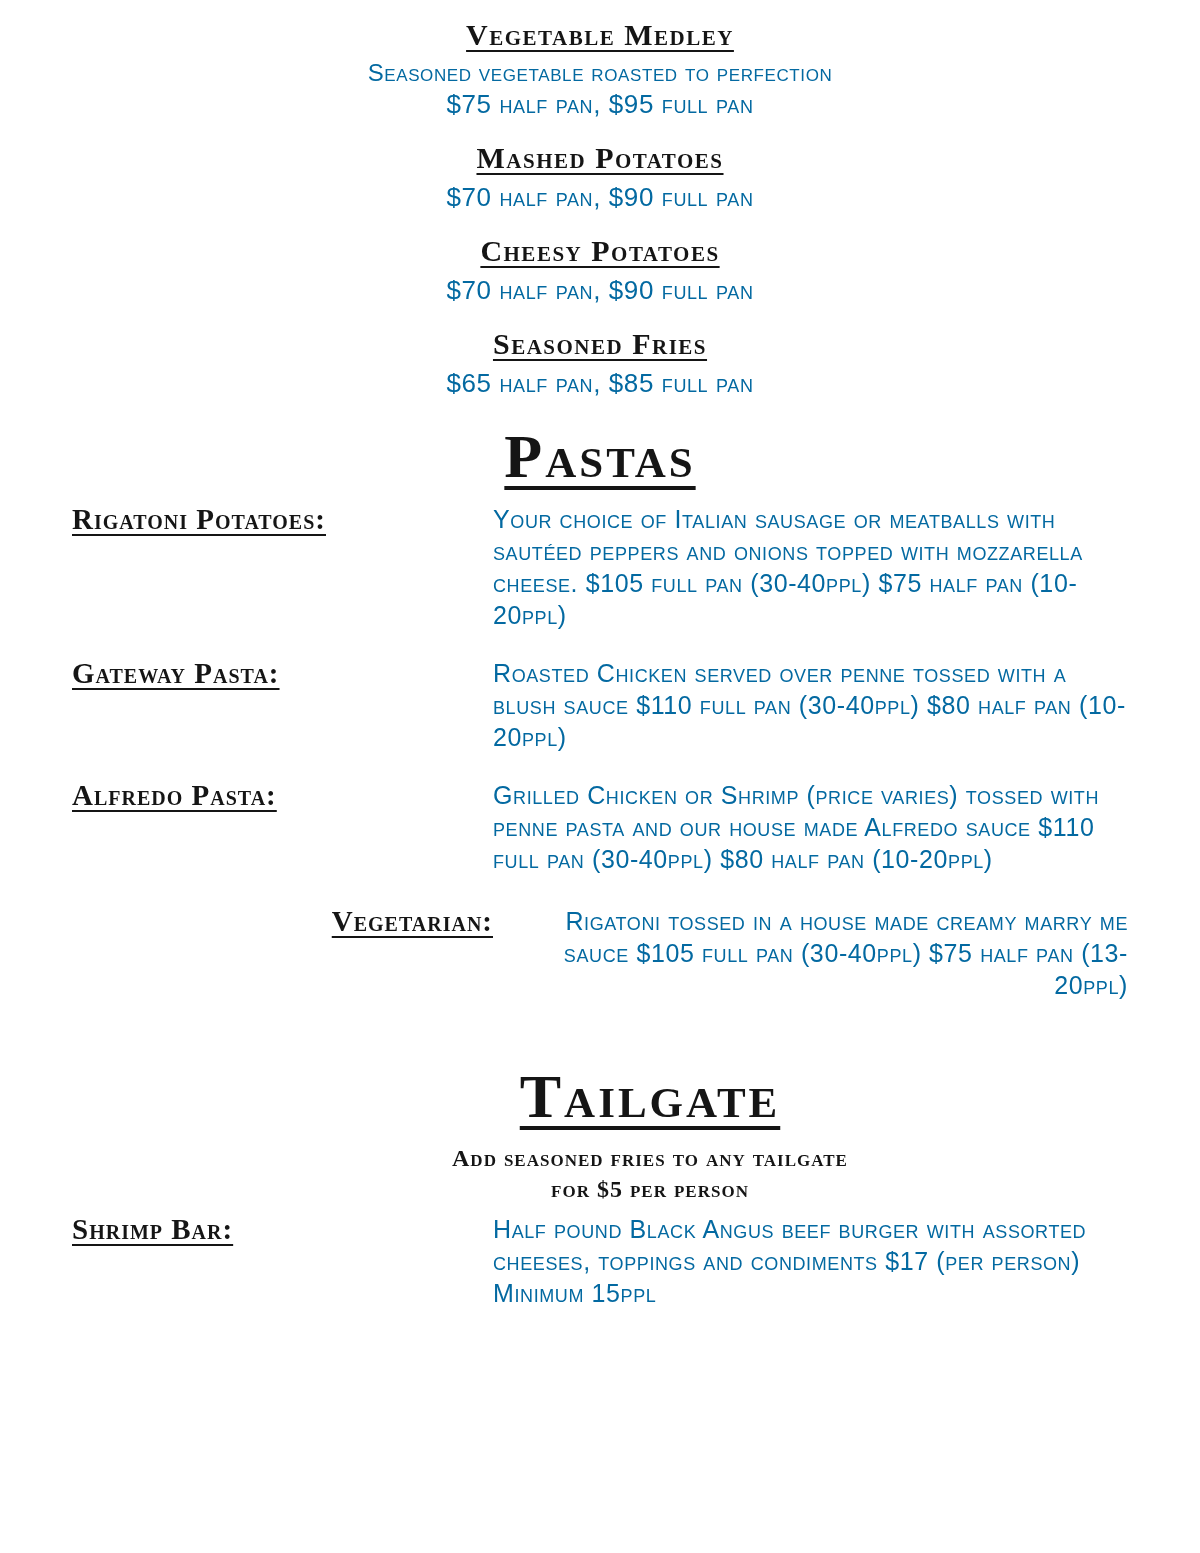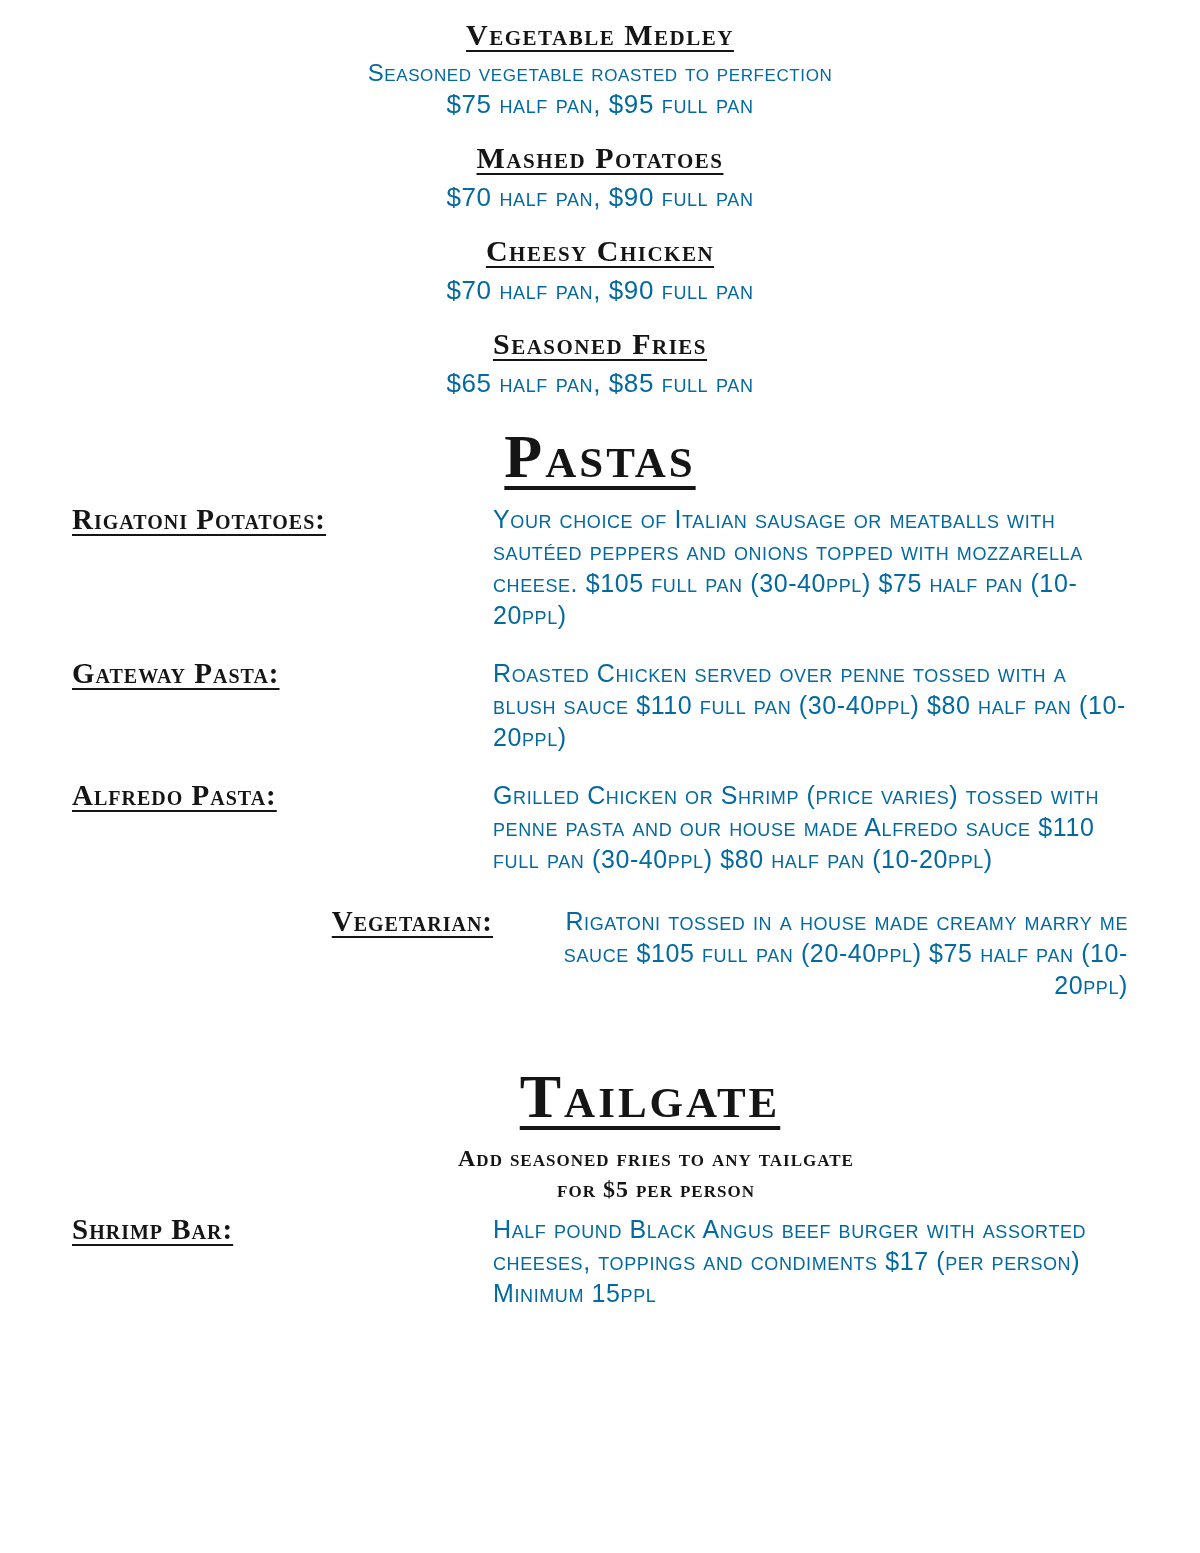--- a/index.html
+++ b/index.html
@@ -88,21 +88,21 @@
 
   
   .tailgate-head {
     position: relative;
     left: 50px;
     text-align: center;
     margin-top: 64px;
   }
   .tailgate-note {
     position: relative;
-    left: 56px;
+    left: 50px;
     text-align: center;
     font-size: 24px;
     letter-spacing: 1px;
     line-height: 31px;
     margin-top: 10px;
     margin-bottom: 8px;
   }
 </style>
 </head>
 <body>
@@ -121,21 +121,21 @@
 
     <div class="side-item">
       <div>
         <span class="caps-serif side-name">Mashed Potatoes</span>
       </div>
       <div class="caps-sans side-price">$70 half pan, $90 full pan</div>
     </div>
 
     <div class="side-item">
       <div>
-        <span class="caps-serif side-name">Cheesy Chicken</span>
+        <span class="caps-serif side-name">Cheesy Potatoes</span>
       </div>
       <div class="caps-sans side-price">$70 half pan, $90 full pan</div>
     </div>
 
     <div class="side-item">
       <div>
         <span class="caps-serif side-name">Seasoned Fries</span>
       </div>
       <div class="caps-sans side-price">$65 half pan, $85 full pan</div>
     </div>
@@ -166,21 +166,21 @@
       <div class="menu-label-col">
         <span class="caps-serif menu-label">Alfredo Pasta:</span>
       </div>
       <div class="caps-sans menu-desc">Grilled Chicken or Shrimp (price varies) tossed with penne pasta and our house made Alfredo sauce $110 full pan (30-40ppl) $80 half pan (10-20ppl)</div>
     </div>
 
     <div class="menu-row row-extra-gap">
       <div class="menu-label-col">
         <span class="caps-serif menu-label">Vegetarian:</span>
       </div>
-      <div class="caps-sans menu-desc">Rigatoni tossed in a house made creamy marry me sauce $105 full pan (20-40ppl) $75 half pan (10-20ppl)</div>
+      <div class="caps-sans menu-desc">Rigatoni tossed in a house made creamy marry me sauce $105 full pan (30-40ppl) $75 half pan (13-20ppl)</div>
     </div>
 
   </section>
 
   <section>
 
     <h1 class="section-title tailgate-head">
       <span class="caps-serif title-text">Tailgate</span>
     </h1>
 

